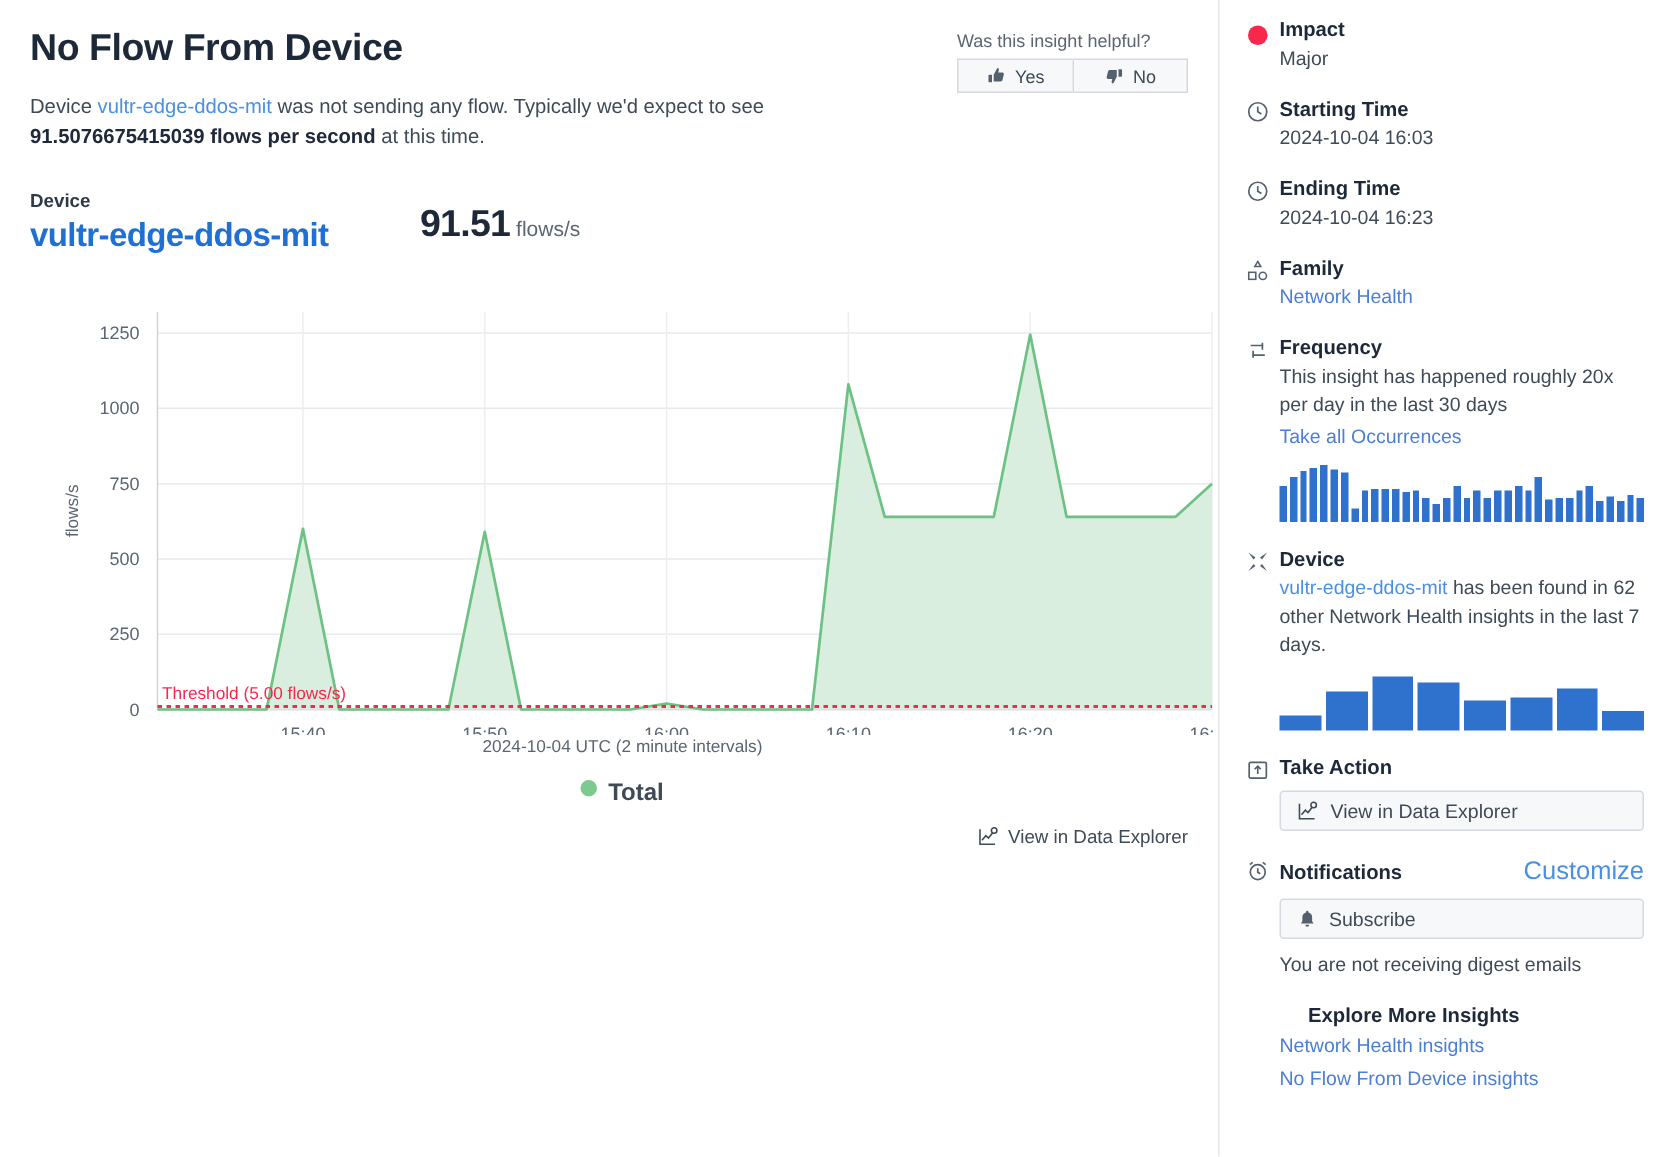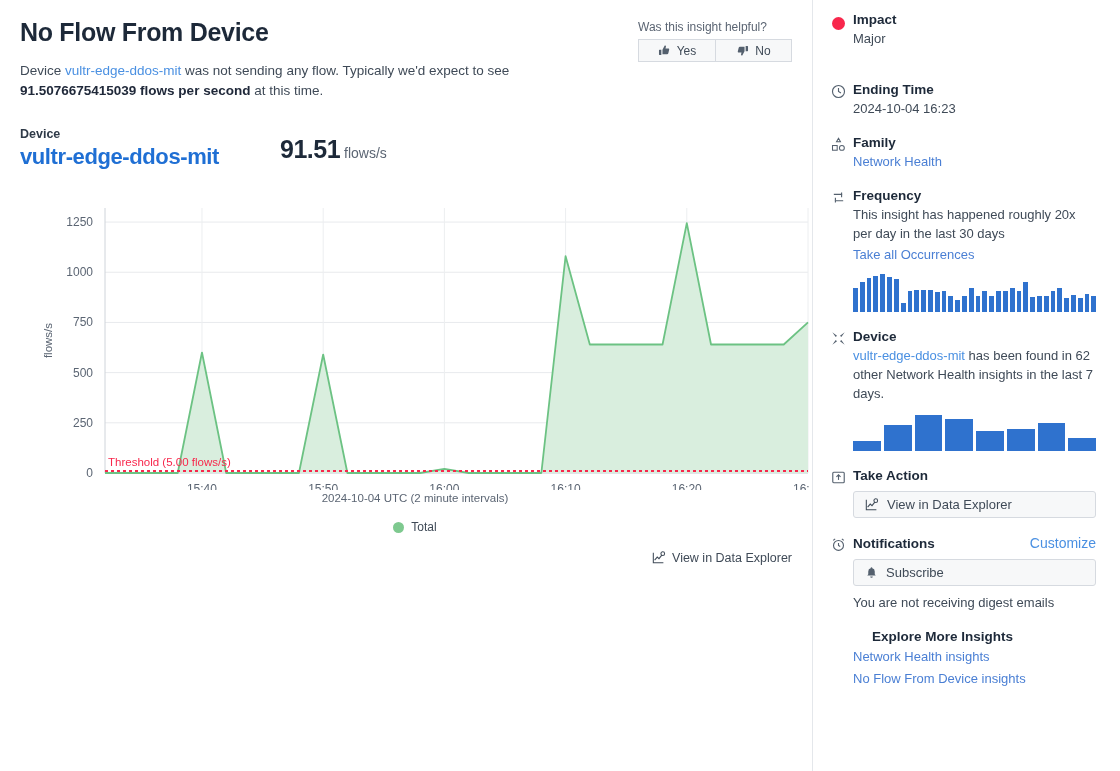--- a/index.html
+++ b/index.html
@@ -56,22 +56,22 @@
 
   
   .chartwrap { position: relative; margin-top: 20px; width: 790px; height: 330px; }
   .chart-svg { display: block; }
   .axis-title-x {
     position: absolute; left: 0; top: 302px; width: 790px;
     text-align: center; font-size: 11.5px; color: #5b6573;
   }
   .legend {
     position: absolute; left: 0; top: 330px; width: 790px;
-    display: flex; align-items: center; justify-content: center; gap: 7px;
-    font-size: 12px; color: #3f4a57;
+    display: flex; justify-content: center; gap: 7px;
+    font-size: 16px; color: #3f4a57; font-weight: bold;
   }
   .legend-dot { width: 11px; height: 11px; border-radius: 50%; background: #7ec98f; display:block; }
 
   .explorer-link {
     position: absolute; right: 20px; top: 551px;
     display: flex; align-items: center; gap: 6px;
     font-size: 12.5px; color: #3f4a57; cursor: pointer;
   }
 
   
@@ -97,21 +97,21 @@
 
   .devbars { margin-top: 12px; height: 36px; display: flex; align-items: flex-end; gap: 3px; }
   .devbars div { flex: 1 1 auto; background: #2f72ce; }
 
   .sb-btn {
     margin-top: 8px; height: 27px; width: 100%;
     border: 1px solid #d6dae0; background: #f7f8f9; border-radius: 3px;
     display: flex; align-items: center; gap: 8px; padding: 0 11px;
     font-size: 13px; color: #3f4a57; cursor: pointer;
   }
-  .customize { font-size: 14px; font-weight: normal; color: #4a90e2; cursor: pointer; }
+  .customize { font-size: 17px; font-weight: normal; color: #4a90e2; cursor: pointer; }
   .explore-head { font-size: 13.5px; font-weight: bold; color: #1d2939; margin-bottom: 5px; padding-left: 19px; }
   .explore-link { font-size: 13px; color: #4a7fd4; margin-bottom: 7px; cursor: pointer; display: block; }
   svg.ic { display:block; }
 </style>
 </head>
 <body>
 
 <div class="page">
 
   <div class="main">
@@ -214,20 +214,32 @@
       <div class="sb-icon">
           <span class="dot-major"></span>
         </div>
       <div class="sb-body">
         <div class="sb-head">Impact</div>
         <div class="sb-text">Major</div>
       </div>
     </div>
     <div class="sb-gap"></div>
 
+    <div class="sb-item">
+      <div class="sb-icon">
+        <svg class="ic" width="15" height="15" viewBox="0 0 16 16" fill="none" stroke="#54606e" stroke-width="1.2">
+          <circle cx="8" cy="8" r="6.4"></circle>
+            <path d="M8 4.3V8l2.6 1.6"></path>
+        </svg>
+      </div>
+      <div class="sb-body">
+        <div class="sb-head">Starting Time</div>
+        <div class="sb-text">2024-10-04 16:03</div>
+      </div>
+    </div>
     <div class="sb-gap"></div>
 
     <div class="sb-item">
       <div class="sb-icon">
         <svg class="ic" width="15" height="15" viewBox="0 0 16 16" fill="none" stroke="#54606e" stroke-width="1.2">
           <circle cx="8" cy="8" r="6.4"></circle>
             <path d="M8 4.3V8l2.6 1.6"></path>
         </svg>
       </div>
       <div class="sb-body">

